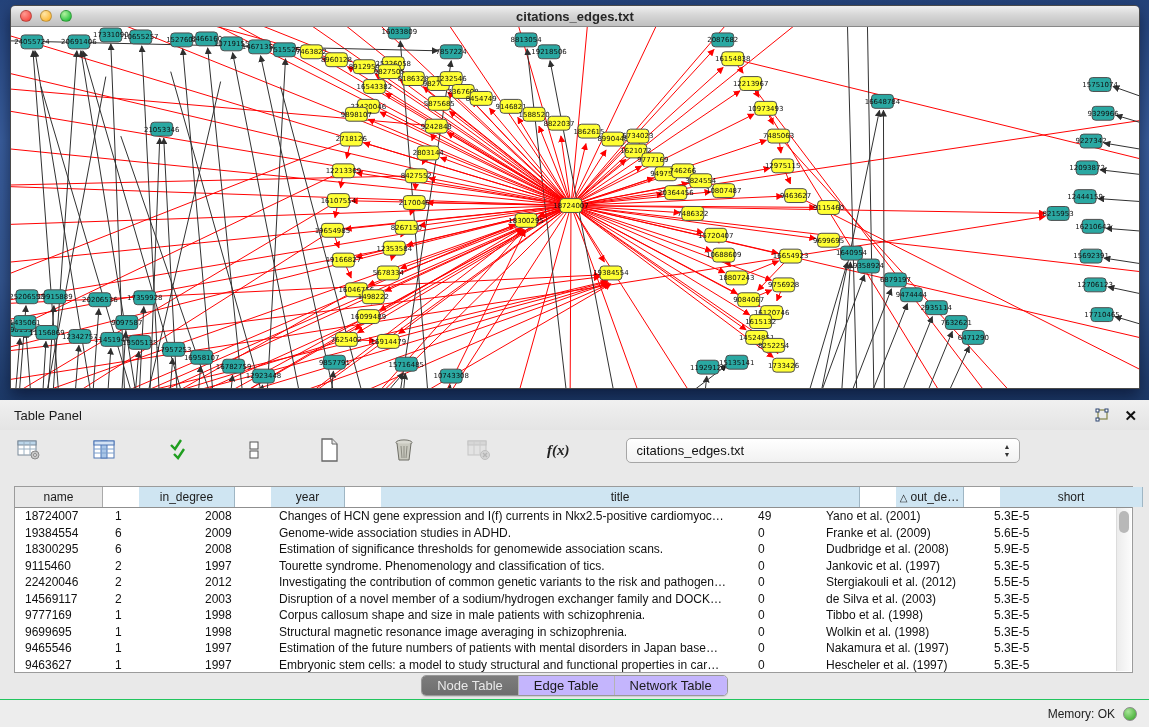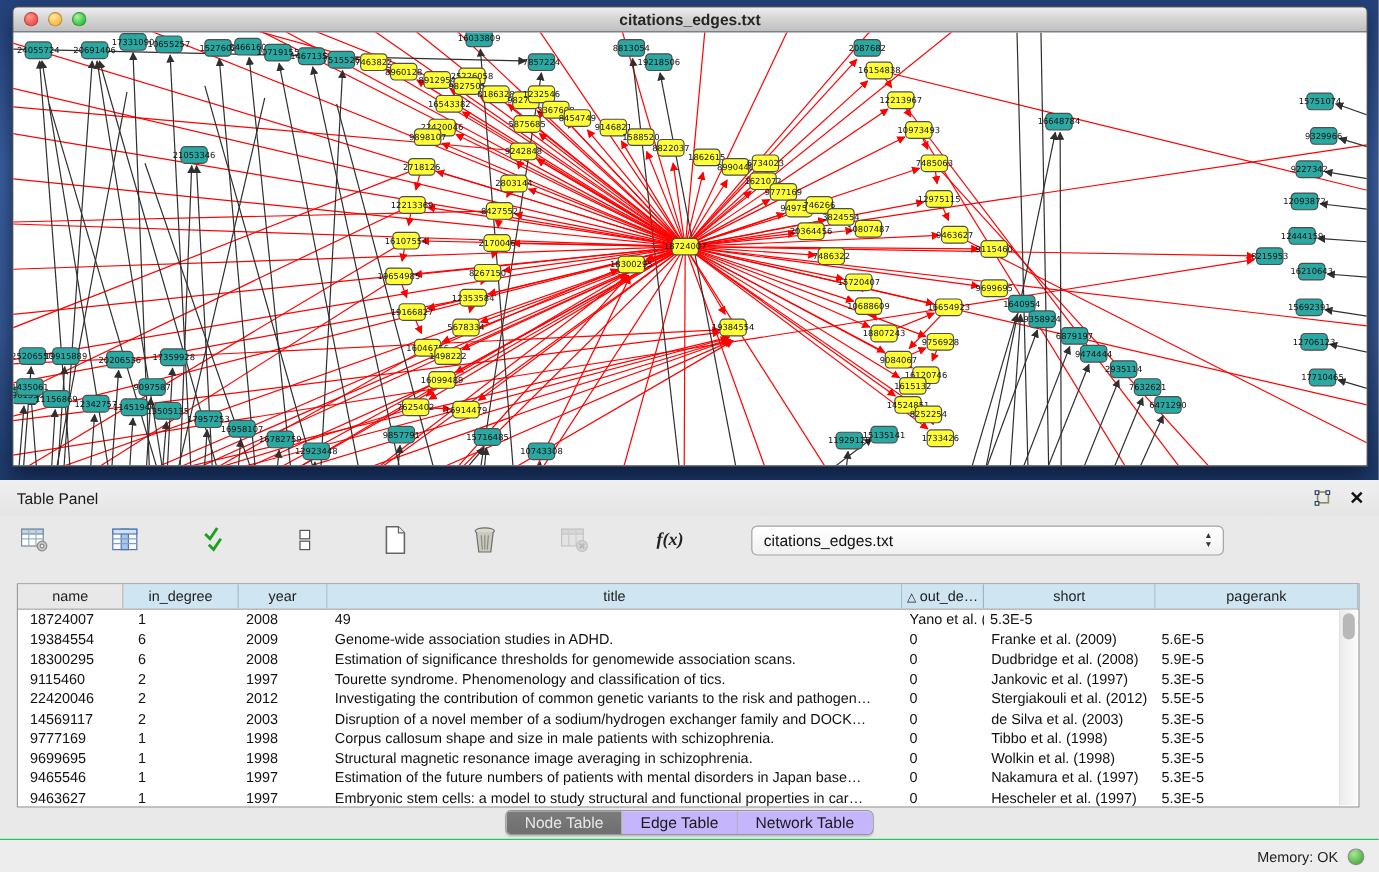--- a/index.html
+++ b/index.html
@@ -37,31 +37,31 @@
   .fx { font-size:15px; color:#222; font-family:"Liberation Serif", serif; font-style:italic; font-weight:bold; margin:0 4px 0 6px; }
   .combo { width:394px; height:25px; margin-left:12px; border:1px solid #a6a6a6; border-radius:5px;
     background:linear-gradient(#ffffff,#f1f1f1); display:flex; align-items:center;
     padding:0 22px 0 10px; font-size:13px; color:#111; position:relative; }
   .combo .steppers { position:absolute; right:8px; top:4px; display:flex; flex-direction:column; gap:1px;
     font-size:7px; line-height:7px; color:#333; }
 
   .table-wrap { position:absolute; left:14px; top:86px; width:1119px; height:187px;
     background:#fff; border:1px solid #9b9b9b; }
   .thead { display:grid; grid-template-columns:88px 96px 74px 479px 68px 143px auto; height:21px;
-    border-bottom:1px solid #8f8f8f; }
+    border-bottom:1px solid #8f8f8f;gap:36px; }
   .th { background:#cfe5f2; border-right:1px solid #9fb6c4; font-size:12px; line-height:20px;
     text-align:center; color:#1c1c1c; overflow:hidden; white-space:nowrap; }
   .th.first { background:#e8e8e8; border-right:1px solid #aaa; }
   .th .sort { font-size:10px; margin-right:3px; }
   .tbody { position:relative; }
   .tr { display:grid; grid-template-columns:88px 96px 74px 479px 68px 143px auto; height:16.5px; }
   .td { font-size:12px; line-height:16.5px; color:#111; white-space:nowrap; overflow:hidden; }
   .td.c0 { padding-left:10px; } .td.c1 { padding-left:12px; } .td.c2 { padding-left:6px; }
   .td.c3 { padding-left:6px; }  .td.c4 { padding-left:6px; }  .td.c5 { padding-left:6px; }
-  .td.c6 { padding-left:5px; }
+  .td.c6 { padding-left:5px;margin-left:26px; }
   .vscroll { position:absolute; right:1px; top:21px; bottom:1px; width:15px;
     background:linear-gradient(90deg,#ececec,#fbfbfb); border-left:1px solid #dcdcdc; }
   .vthumb { position:absolute; left:2px; top:3px; width:10px; height:22px; background:#b8b8b8; border-radius:6px; }
 
   .tabbar { position:absolute; left:0; right:0; bottom:31px; display:flex; justify-content:center;text-align:center; }
   .seg { display:flex; height:21px; border:1px solid #989898; border-radius:5px; overflow:hidden;
     background:#fcfcfc; box-shadow:0 1px 1px rgba(0,0,0,.12); }
   .seg .tab { padding:0 15px; font-size:13px; line-height:19px; color:#1a1a1a; background:#c4b5fd;
     border-right:1px solid #b4b4b4; cursor:default; }
   .seg .tab:last-child { border-right:none; }
@@ -904,20 +904,21 @@
         <div class="th">title</div>
         <div class="th"><span class="sort">△</span>out_de…</div>
         <div class="th">short</div>
         <div class="th">pagerank</div>
       </div>
     <div class="tbody" id="tbody">
         <div class="tr">
           <div class="td c0">18724007</div>
           <div class="td c1">1</div>
           <div class="td c2">2008</div>
+          <div class="td c3">Changes of HCN gene expression and I(f) currents in Nkx2.5-positive cardiomyoc…</div>
           <div class="td c4">49</div>
           <div class="td c5">Yano et al. (2001)</div>
           <div class="td c6">5.3E-5</div>
         </div>
         <div class="tr">
           <div class="td c0">19384554</div>
           <div class="td c1">6</div>
           <div class="td c2">2009</div>
           <div class="td c3">Genome-wide association studies in ADHD.</div>
           <div class="td c4">0</div>

